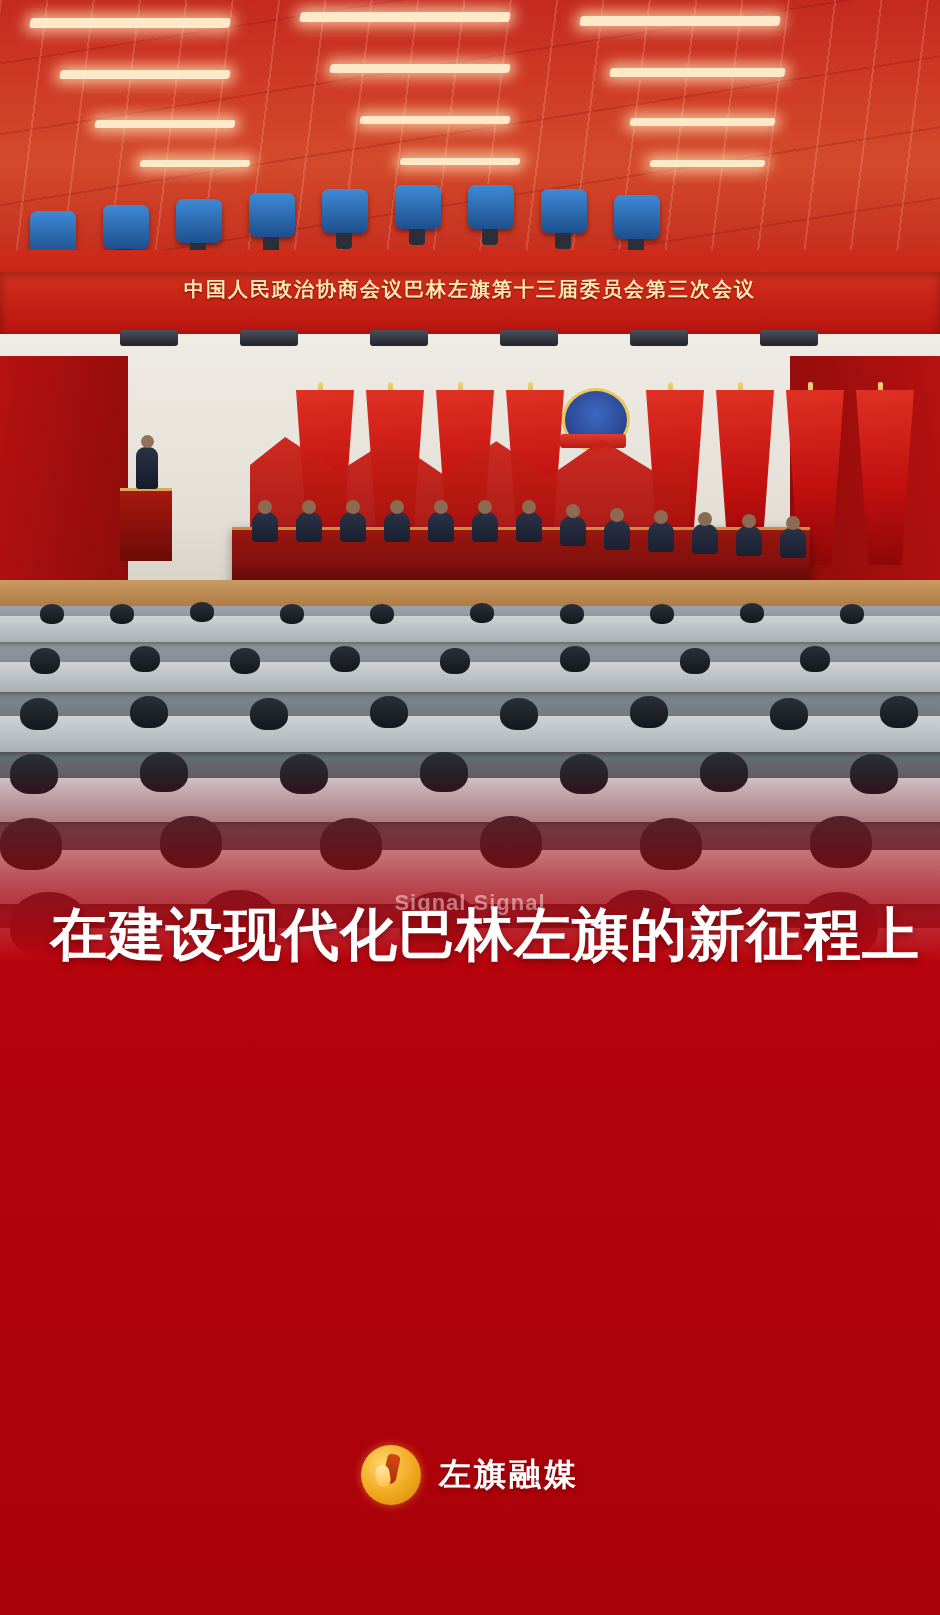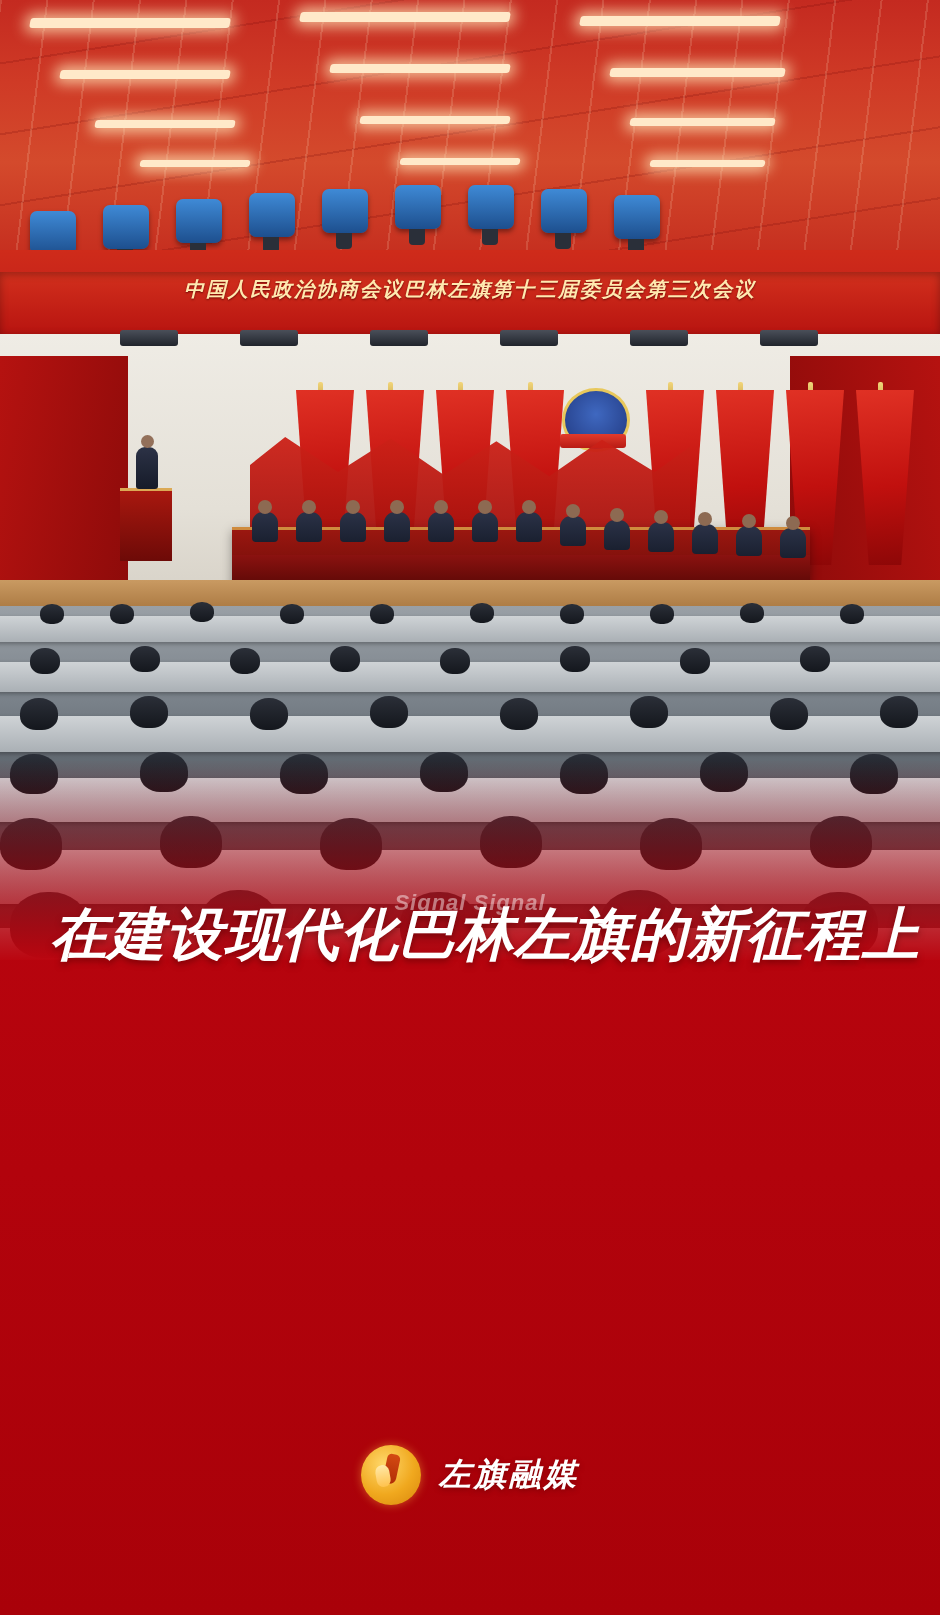--- a/index.html
+++ b/index.html
@@ -6,21 +6,20 @@
   html,body{margin:0;padding:0;background:#b3000a;}
   body{
     font-family:"Liberation Sans","DejaVu Sans",sans-serif;
     width:940px;height:1615px;overflow:hidden;
   }
   .poster{
     position:relative;
     width:940px;height:1615px;
     background:linear-gradient(180deg,#c80612 0%,#bb050f 45%,#a90109 100%);
     overflow:hidden;
-    font-style:italic;
   }
 
   
   .photo{
     position:absolute;left:0;top:0;width:940px;height:960px;
     overflow:hidden;
     background:#7a0a10;
   }
   
   .ceiling{

